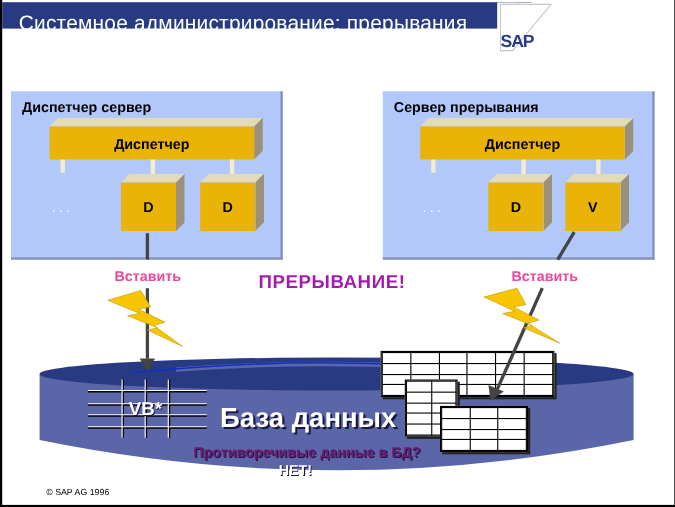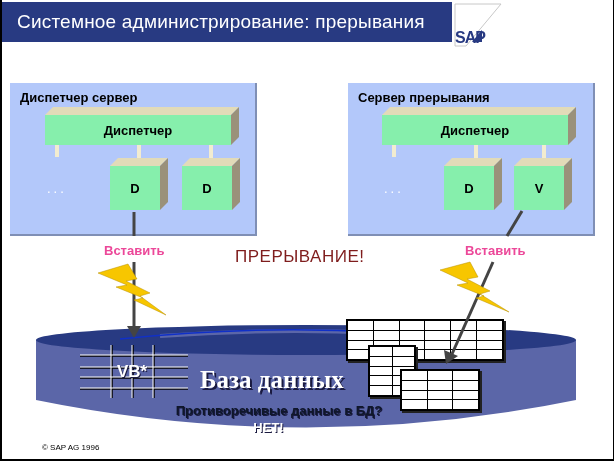--- a/index.html
+++ b/index.html
@@ -1,38 +1,38 @@
 <!DOCTYPE html>
 <html><head>
 <meta charset="utf-8">
 <style>
   * { box-sizing: border-box; margin: 0; padding: 0; }
   body { width: 614px; height: 461px; background: #ffffff; font-family: "Liberation Sans", sans-serif; position: relative; overflow: hidden; }
   .frame { position: absolute; left: 0; top: 0; width: 614px; height: 461px; border-left: 2px solid #000; border-bottom: 2px solid #000; border-right: 1px solid #000; }
-  .header { position: absolute; left: 2px; top: 2px; width: 480px; height: 40px; background: #283a82; }
+  .header { position: absolute; left: 2px; top: 2px; width: 480px; height: 24px; background: #283a82; }
   .header-slant { position: absolute; left: 470px; top: 2px; width: 0; height: 0; border-top: 40px solid #283a82; border-right: 14px solid transparent; }
   .header-title { position: absolute; left: 15px; top: 9px; color: #ffffff; font-size: 19px; font-weight: normal; letter-spacing: 0.2px; }
   .sap-logo { position: absolute; left: 417px; top: 2px; width: 88px; height: 46px; }
 
   .server-box { position: absolute; background: #b3c8fa; border-right: 2px solid #7f8fb5; border-bottom: 2px solid #7f8fb5; }
   .server-title { position: absolute; left: 10px; top: 7px; font-size: 13px; font-weight: bold; color: #000; }
 
   .box3d { position: absolute; }
-  .box3d .front { position: absolute; background: #86efac; display: flex; align-items: center; justify-content: center; font-size: 13px; font-weight: bold; color: #000; }
+  .box3d .front { position: absolute; background: #eab308; display: flex; align-items: center; justify-content: center; font-size: 13px; font-weight: bold; color: #000; }
   .box3d .top { position: absolute; background: #e2dbb8; }
   .box3d .side { position: absolute; background: #9a917a; }
 
   .connector { position: absolute; background: #f2ecd0; width: 4px; }
   .dots { position: absolute; font-size: 13px; color: #fff; letter-spacing: 3px; }
 
   .label { position: absolute; font-size: 13px; font-weight: bold; color: #ec4899; }
-  .interrupt { position: absolute; left: 235px; top: 247px; font-size: 17px; font-weight: normal; color: #7f1d1d; letter-spacing: 0.5px; }
-
-  .db-title { position: absolute; left: 200px; top: 366px; font-size: 25px; font-weight: bold; color: #fff; text-shadow: 2px 2px 0 #1a1a40; font-family: Liberation Serif, serif; }
-  .db-question { position: absolute; left: 0; width: 558px; text-align: center; top: 403px; font-size: 13px; font-weight: bold; color: #0f172a; text-shadow: 1px 1px 0 #1a1a40; }
+  .interrupt { position: absolute; left: 235px; top: 247px; font-size: 17px; font-weight: bold; color: #a21caf; letter-spacing: 0.5px; }
+
+  .db-title { position: absolute; left: 200px; top: 366px; font-size: 25px; font-weight: bold; color: #fff; text-shadow: 2px 2px 0 #1a1a40; }
+  .db-question { position: absolute; left: 0; width: 558px; text-align: center; top: 403px; font-size: 13px; font-weight: bold; color: #701a75; text-shadow: 1px 1px 0 #1a1a40; }
   .db-no { position: absolute; left: 0; width: 498px; text-align: center; top: 420px; font-size: 13px; font-weight: bold; color: #fff; text-shadow: 1px 1px 0 #1a1a40; padding-left: 39px; }
   .vb-label { position: absolute; left: 117px; top: 362px; font-size: 17px; font-weight: bold; color: #fff; text-shadow: 1px 1px 0 #1a1a40; }
   .copyright { position: absolute; left: 42px; top: 443px; font-size: 8px; color: #000; }
 
   .mini-table { position: absolute; background: #fff; border: 1px solid #000; box-shadow: 2px 2px 0 #222; }
   .mini-table table { border-collapse: collapse; width: 100%; height: 100%; }
   .mini-table td { border: 1px solid #000; font-size: 3px; color: #000; }
 </style>
 </head>
 <body>

